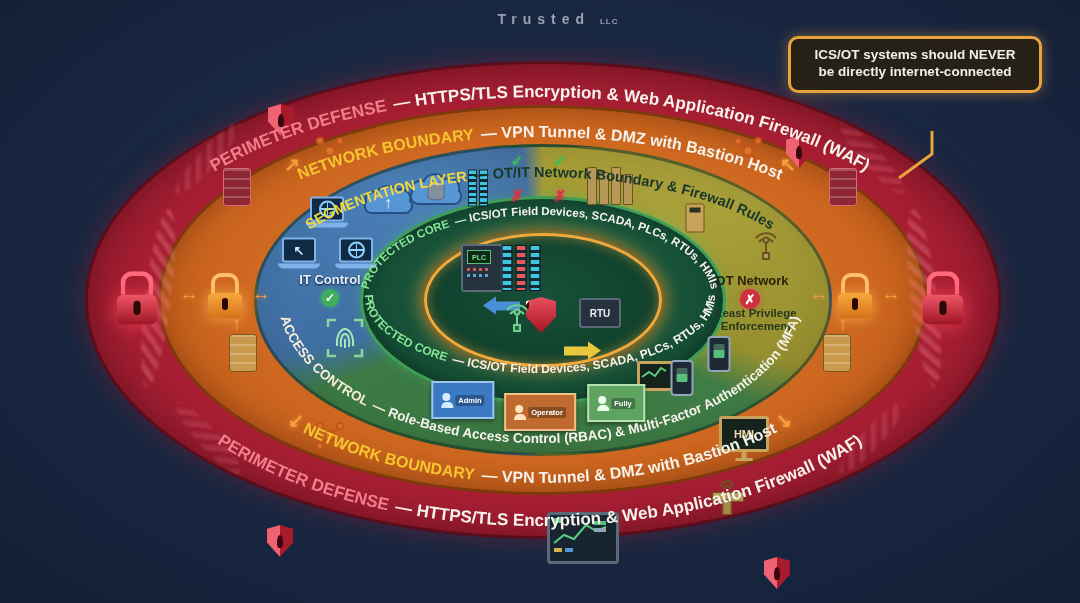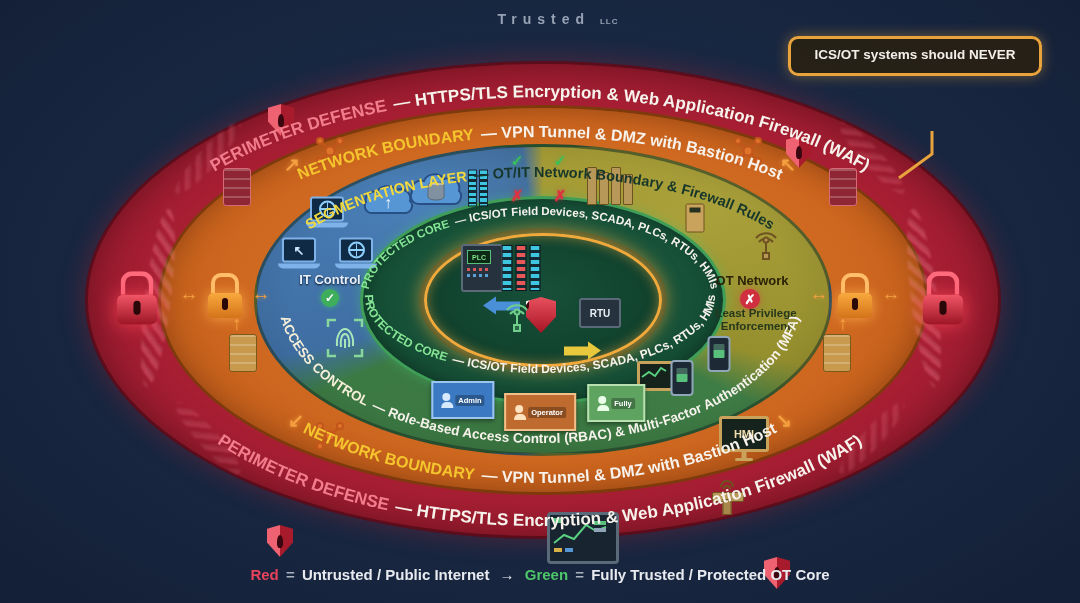--- a/index.html
+++ b/index.html
@@ -430,26 +430,18 @@
     <path d="M 932 131 L 932 154 L 899 178" stroke="#e8a33d" stroke-width="3" fill="none"></path>
   </svg>
 
   <div class="logo">
     <div class="logo-sub"><span>Trusted</span> <span class="logo-llc">LLC</span></div>
   </div>
 
   <div class="warn">
     <div class="warn-body">
       <div>ICS/OT systems should NEVER</div>
+      <div>be directly internet-connected</div>
     </div>
   </div>
 
-  <div class="legend">
-    <span class="lg-red">Red</span>
-    <span class="lg-eq">=</span>
-    <span>Untrusted / Public Internet</span>
-    <span style="padding:0 6px;">→</span>
-    <span class="lg-green">Green</span>
-    <span class="lg-eq">=</span>
-    <span>Fully Trusted / Protected OT Core</span>
-  </div>
 
 </div>
 
 </body></html>

